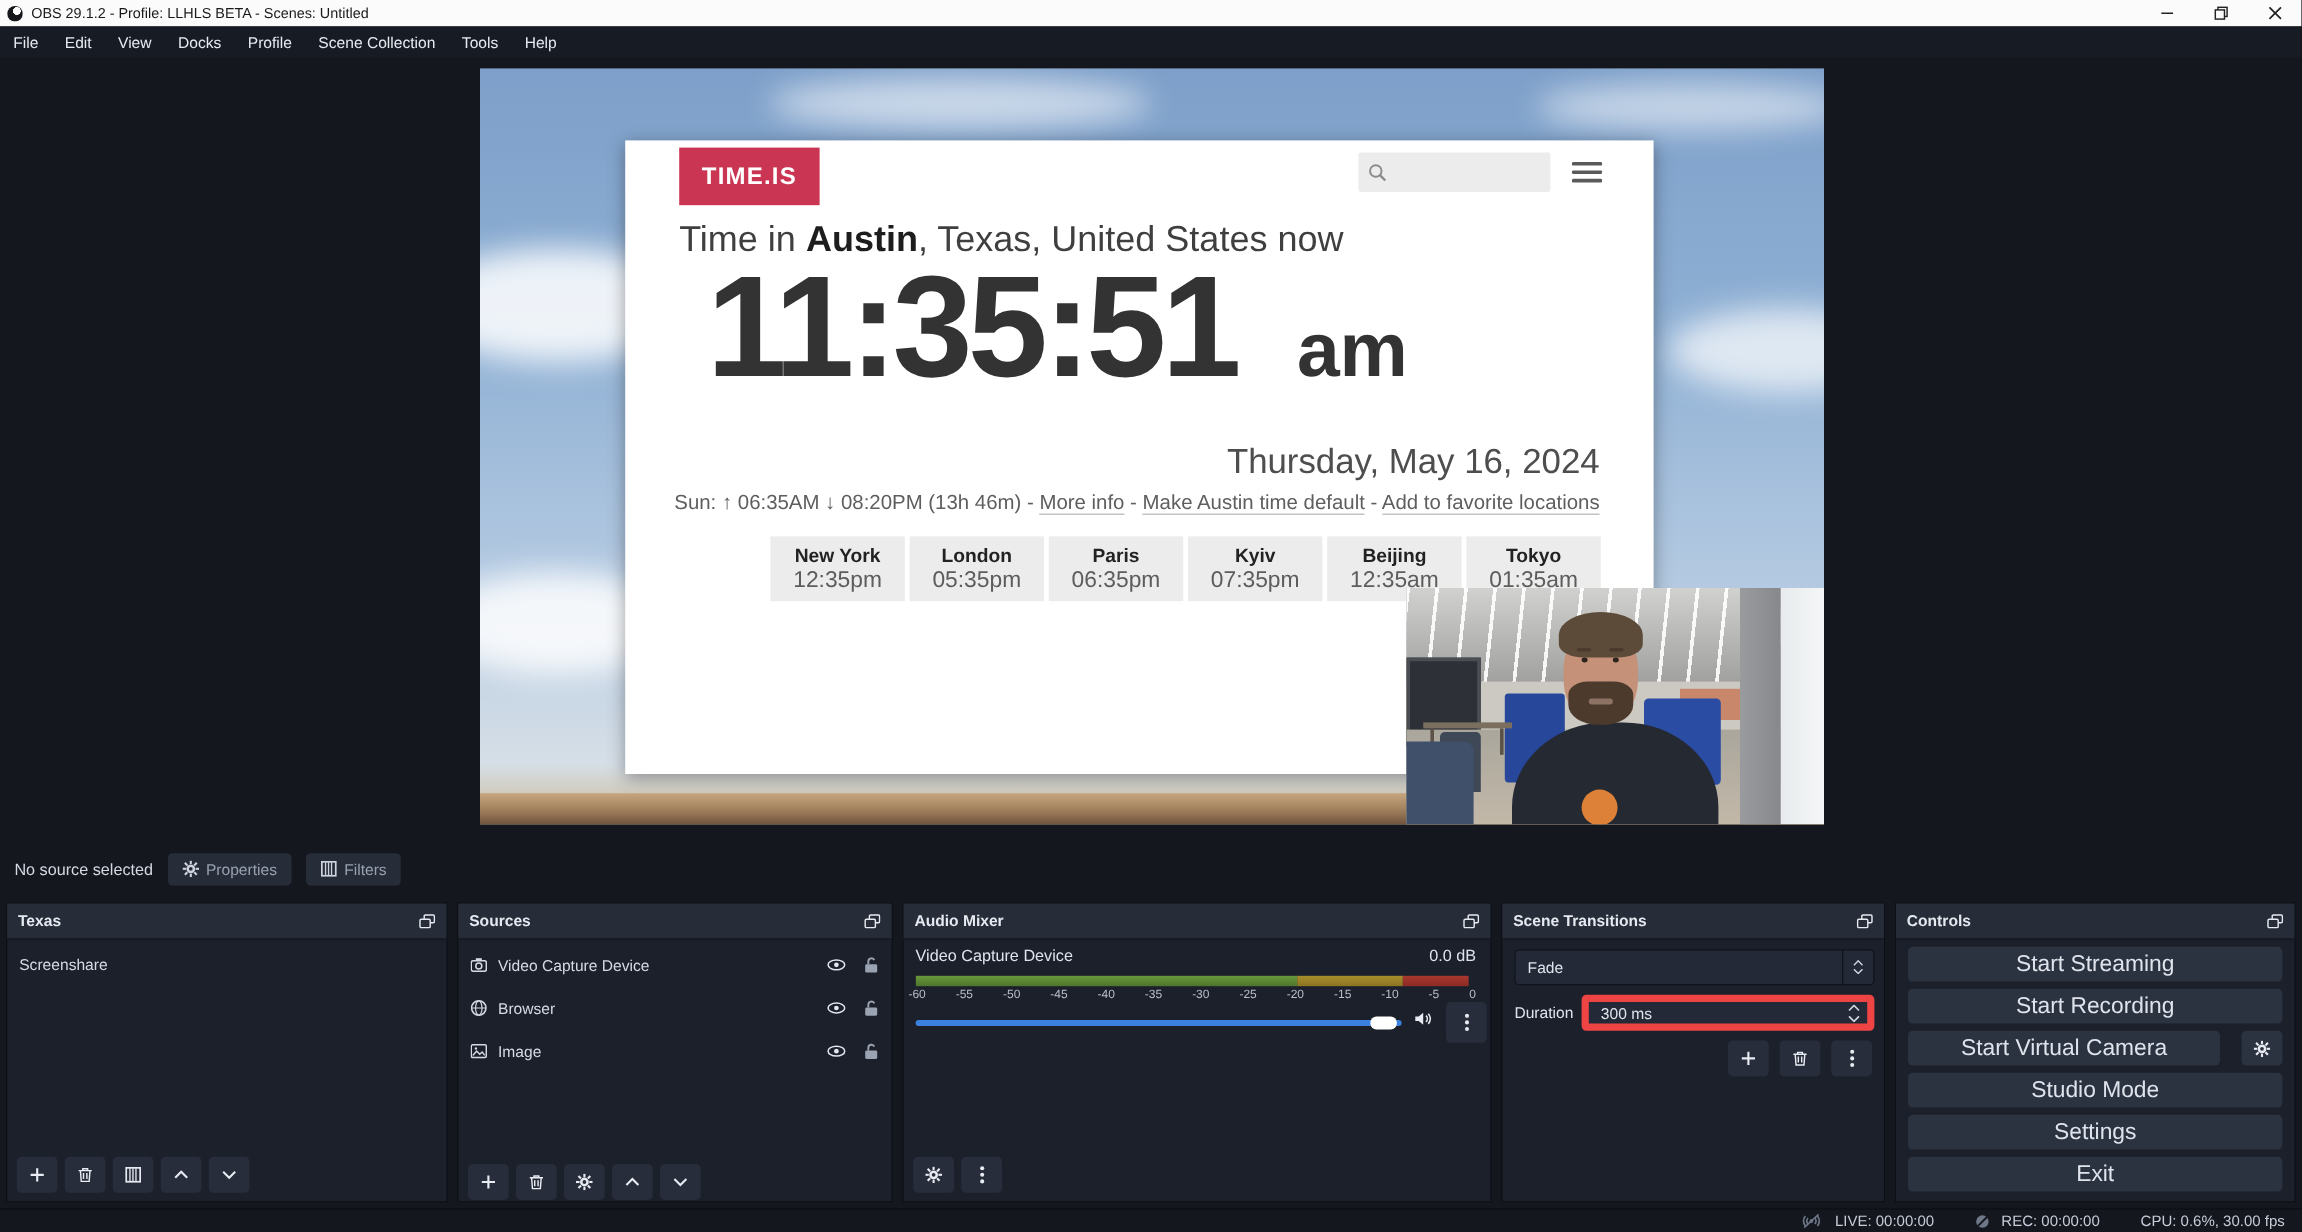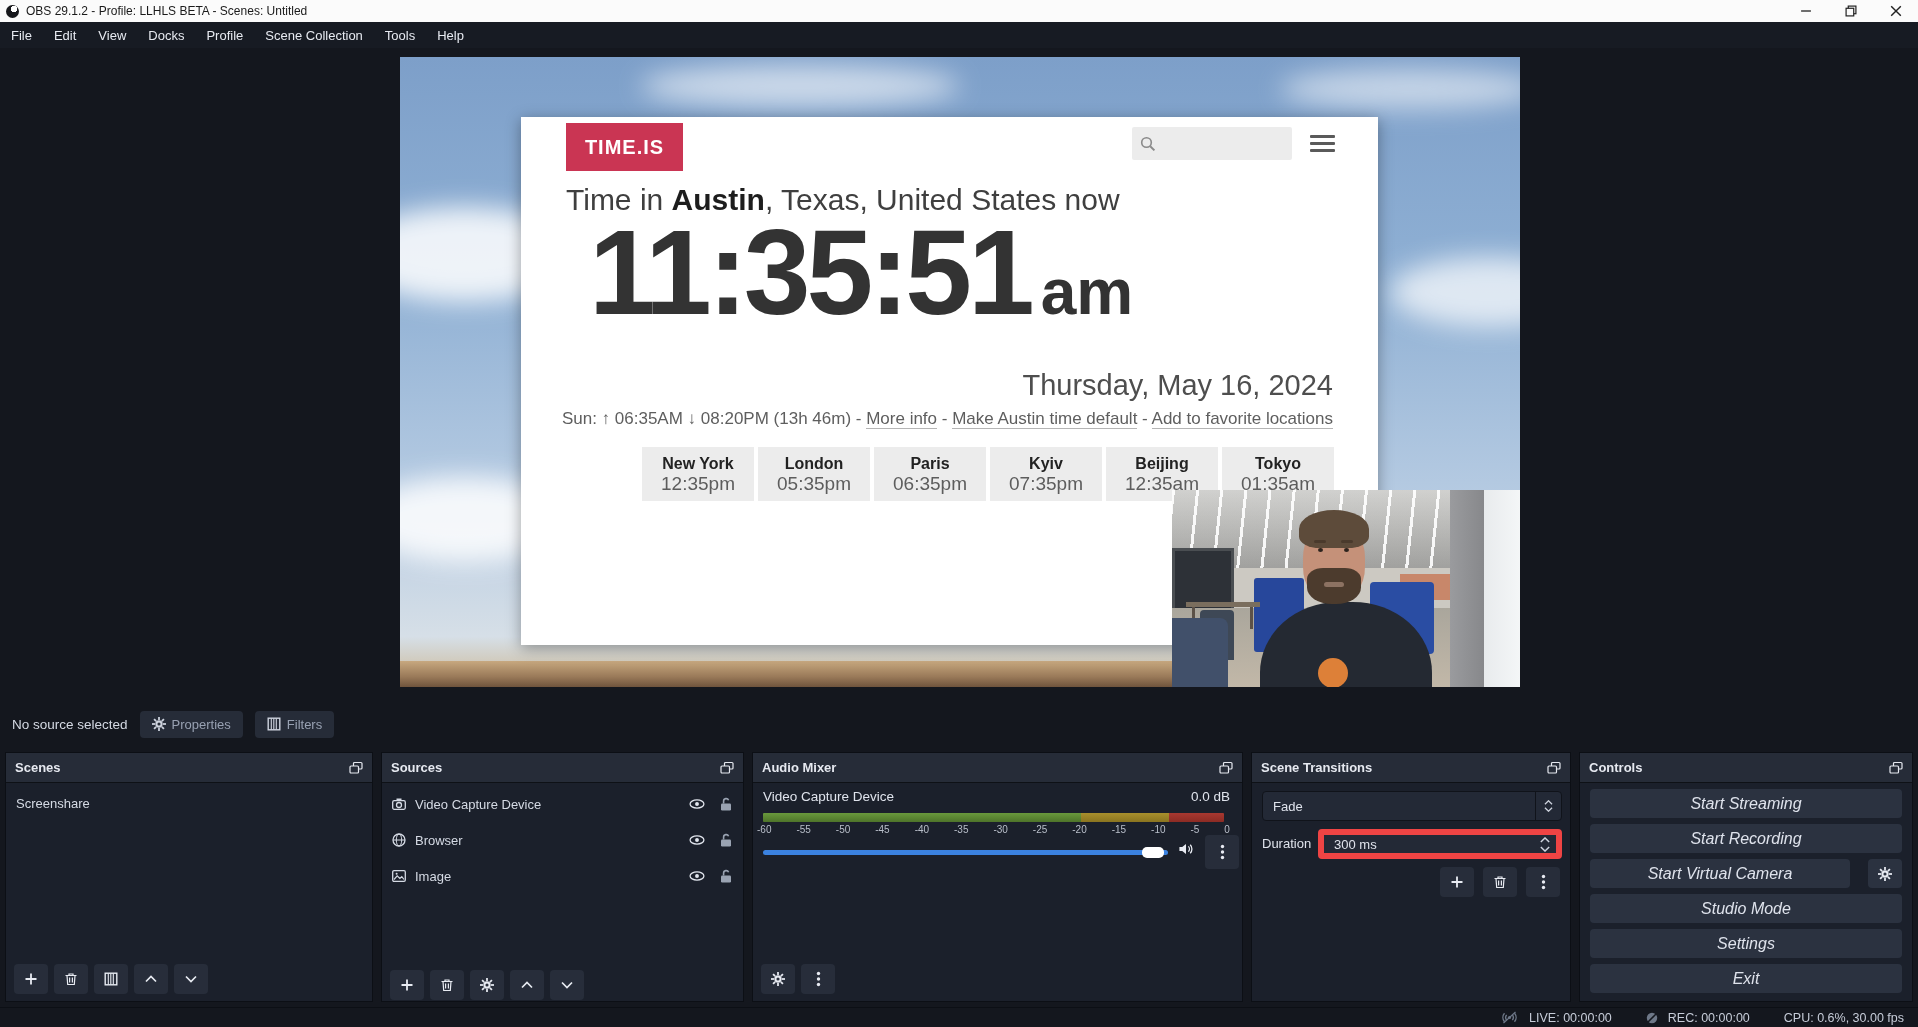--- a/index.html
+++ b/index.html
@@ -33,21 +33,21 @@
     box-shadow:0 3px 14px rgba(0,0,0,.35); }
   .ti-logo { position:absolute; left:45px; top:6px; width:117px; height:48px; background:#ca3553;
     color:#fff; font-weight:bold; font-size:20px; letter-spacing:1px;
     display:flex; align-items:center; justify-content:center; }
   .ti-search { position:absolute; left:611px; top:10px; width:160px; height:33px; background:#ececec;
     border-radius:2px; display:flex; align-items:center; padding-left:8px; color:#8a8a8a; }
   .ti-burger { position:absolute; left:789px; top:18px; width:25px; }
   .ti-burger div { height:3px; background:#5a5a5a; margin-bottom:4px; border-radius:1px; }
   .ti-head { position:absolute; left:45px; top:66px; font-size:30px; color:#3f3f3f; white-space:nowrap; }
   .ti-head b { color:#1d1d1d; }
-  .ti-clock { position:absolute; left:68px; top:86px; display:flex; align-items:baseline; color:#333; }
+  .ti-clock { position:absolute; left:68px; top:86px; display:flex; align-items:baseline; color:#333;gap:40px; }
   .ti-clock .digits { font-size:120px; font-weight:bold; letter-spacing:-4px; }
   .ti-clock .ampm { font-size:64px; font-weight:bold; margin-left:10px; }
   .ti-date { position:absolute; right:45px; top:252px; font-size:29px; color:#4e4e4e; }
   .ti-sun { position:absolute; right:45px; top:292px; font-size:17px; color:#5e5e5e; white-space:nowrap; }
   .ti-link { border-bottom:1px solid #b5b5b5; }
   .ti-cities { position:absolute; right:44px; top:330px; display:flex; gap:4px; }
   .ti-city { width:112px; height:54px; background:#ececec; text-align:center; padding-top:8px; }
   .ti-city .cname { font-size:16px; font-weight:bold; color:#222; }
   .ti-city .ctime { font-size:19px; color:#5d5d5d; }
 
@@ -140,21 +140,21 @@
   .dur-label { position:absolute; left:10px; top:53px; font-size:13px; color:#dfe3ec; }
   .spinner { position:absolute; left:66px; top:46px; width:244px; height:30px; background:#232936;
     border:6px solid #ef4444; border-radius:4px; display:flex; align-items:center; color:#dfe3ec; font-size:13px; }
   .spinner .val { padding-left:10px; flex:1; }
   .sp-chev { width:22px; display:flex; flex-direction:column; align-items:center; gap:3px; }
   .tr-btns { position:absolute; right:10px; top:84px; display:flex; gap:9px; }
 
   
   .ctrl-body { padding:6px 10px 0 10px; display:flex; flex-direction:column; gap:6px; }
   .cbtn { height:29px; background:#2b3240; border-radius:4px; display:flex; align-items:center;
-    justify-content:center; font-size:16px; color:#dfe3ec;font-style:italic; }
+    justify-content:center; font-size:19px; color:#dfe3ec; }
   .vc-row { display:flex; gap:18px; }
   .vc-row .cbtn { flex:1; }
   .vc-gear { width:34px; height:29px; background:#2b3240; border-radius:4px; display:flex;
     align-items:center; justify-content:center; color:#e8ebf2; }
 
   
   .statusbar { position:absolute; left:0; bottom:0; width:100%; height:20px; background:#14171e;
     border-top:1px solid #0c0f15; display:flex; align-items:center; justify-content:flex-end;
     gap:10px; padding-right:14px; font-size:12.5px; color:#c6ccd8; }
   .st-ico { color:#6e7888; display:flex; align-items:center; }
@@ -390,21 +390,21 @@
     <div class="sbtn">
       <svg class="icon14" style="color:#cfd4df">
           <use href="#i-filter"></use>
         </svg>
       <span>Filters</span>
     </div>
   </div>
 
   <div class="panel p-scenes">
     <div class="phead">
-      <span>Scenes</span>
+      <span>Texas</span>
       <svg class="icon14">
           <use href="#i-popout"></use>
         </svg>
     </div>
     <div class="pbody">
       <div class="scene-list">
         <div class="scene-item">Screenshare</div>
       </div>
       <div class="ptoolbar">
         <div class="tbtn">

